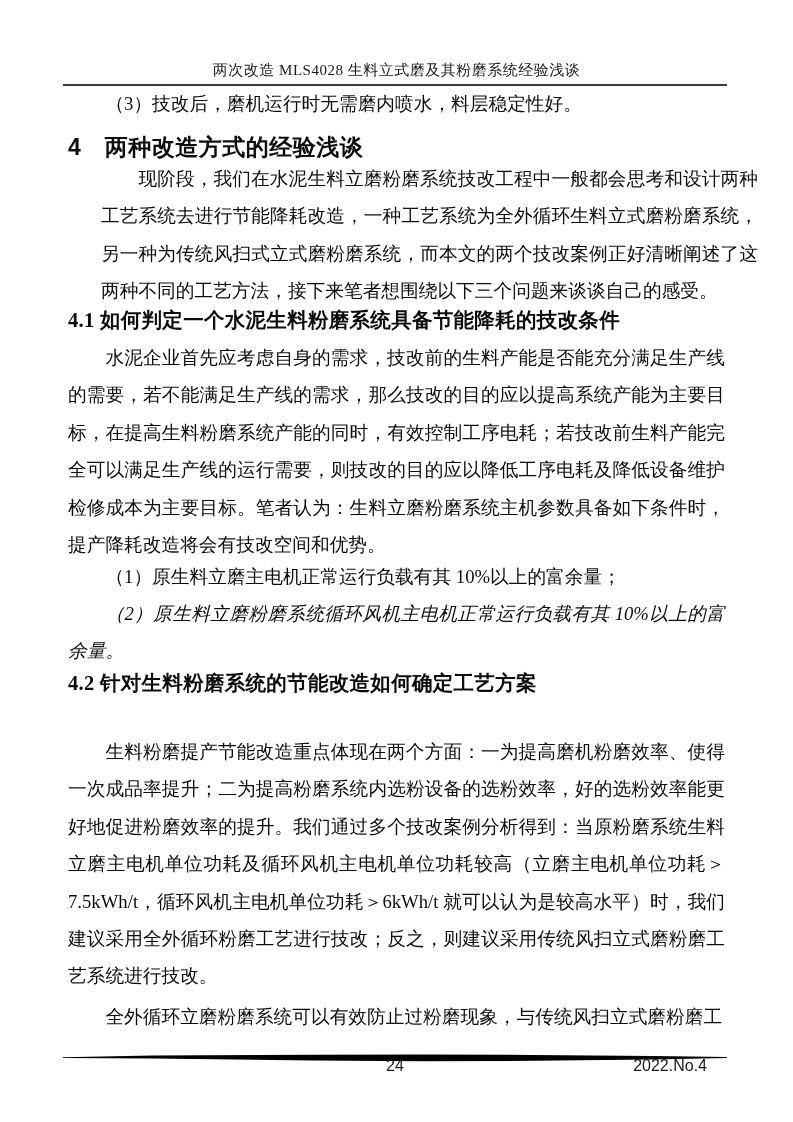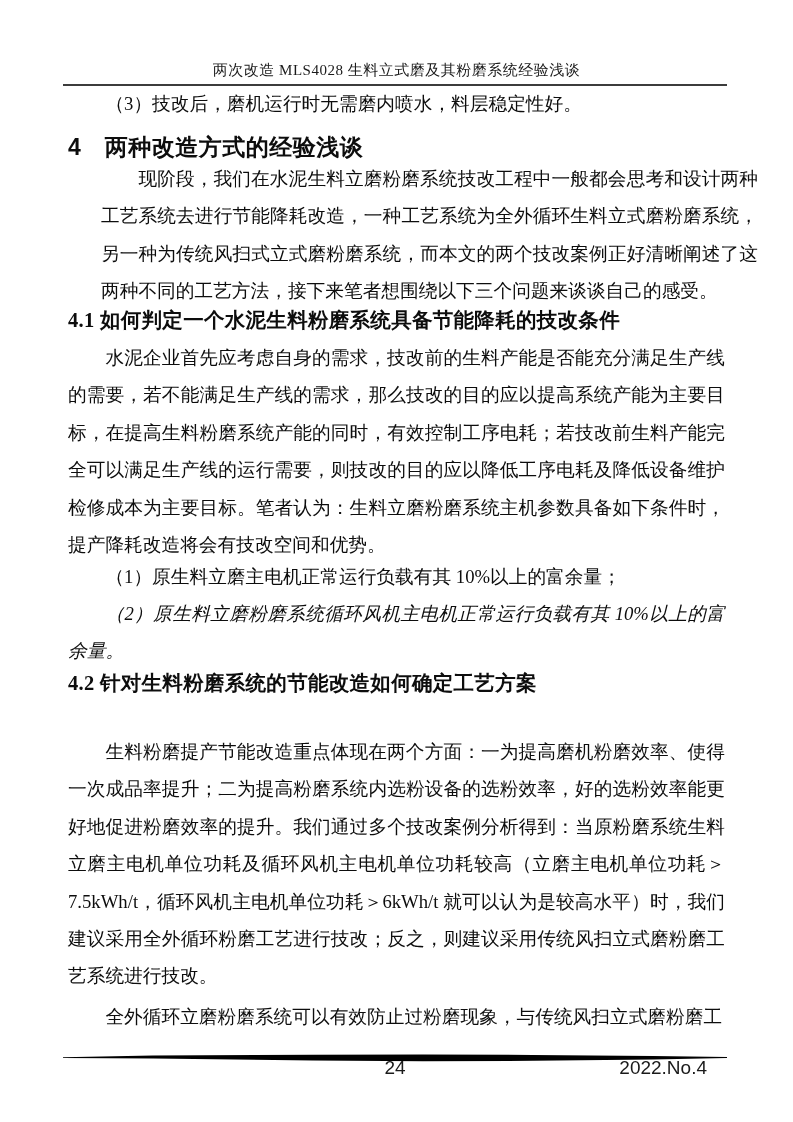--- a/index.html
+++ b/index.html
@@ -69,21 +69,21 @@
     width:664px;
     height:8px;
   }
   .footer-text{
     position:absolute;
     top:1057px;
     left:63px;
     width:664px;
     height:18px;
     font-family:"Liberation Sans","DejaVu Sans",sans-serif;
-    font-size:19px;
+    font-size:16px;
     color:#1a1a1a;
   }
   .footer-page{
     position:absolute;
     left:0;
     width:100%;
     text-align:center;
   }
   .footer-issue{
     position:absolute;

